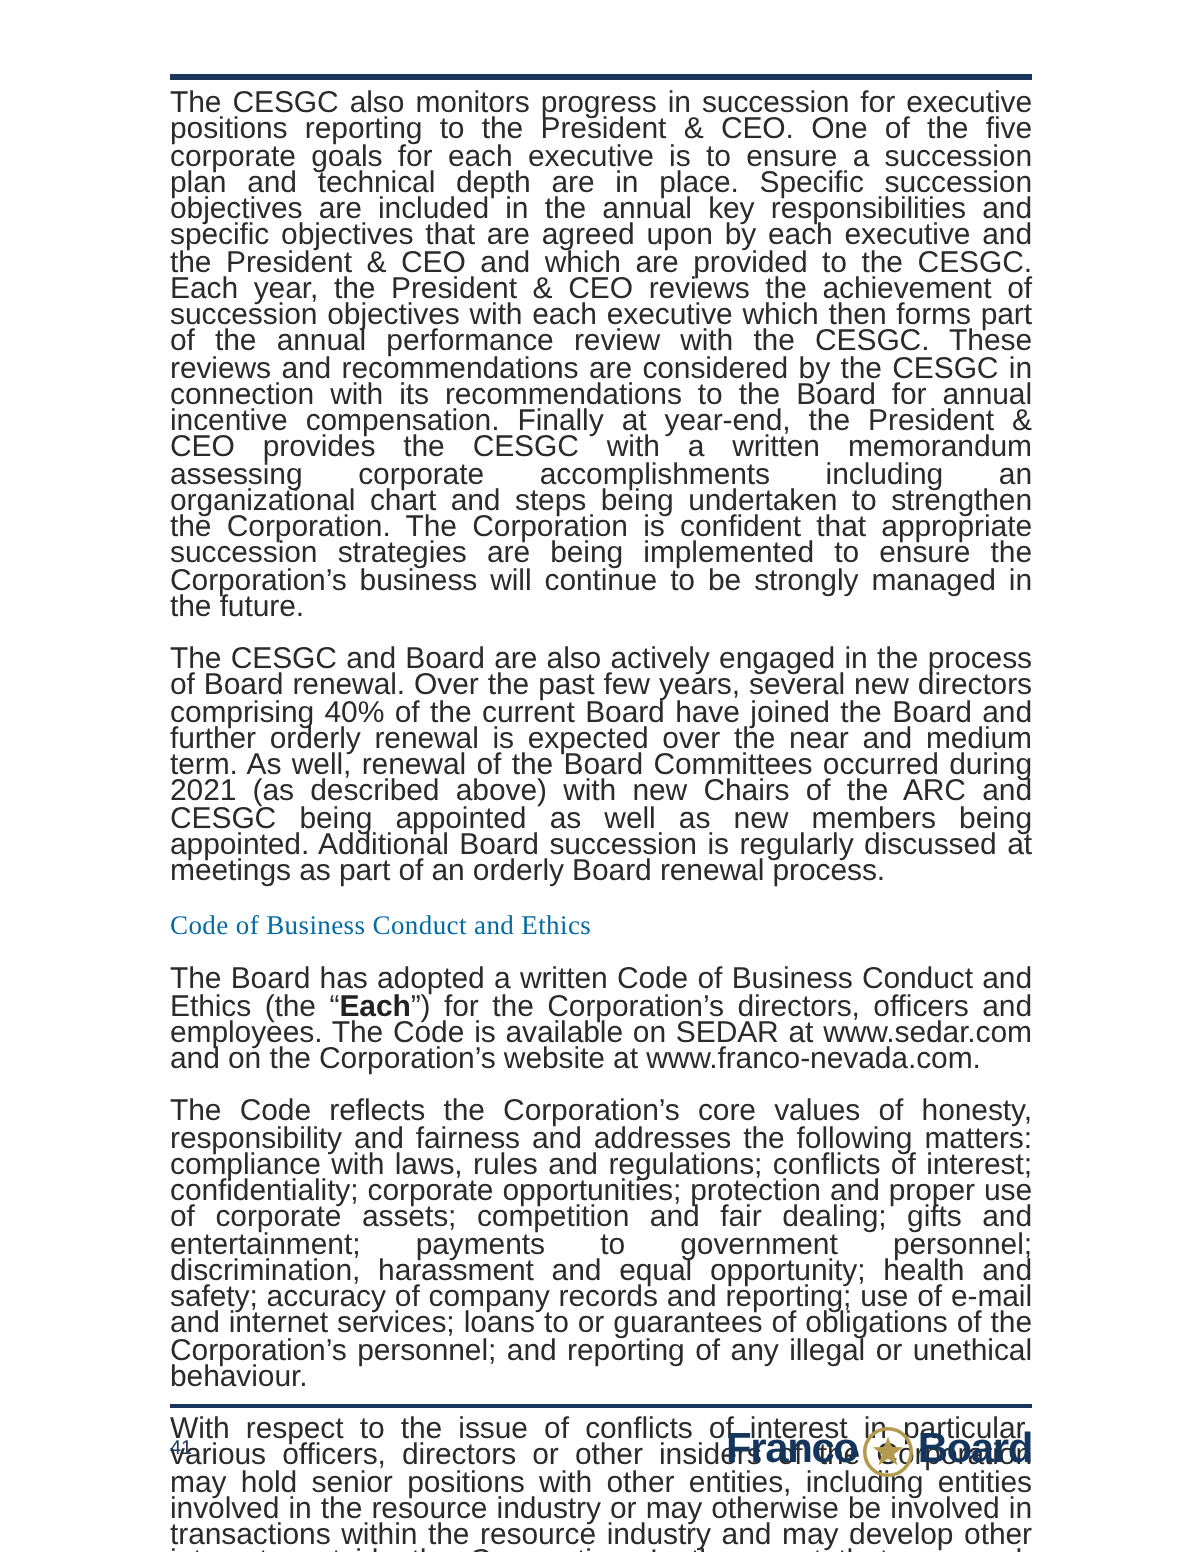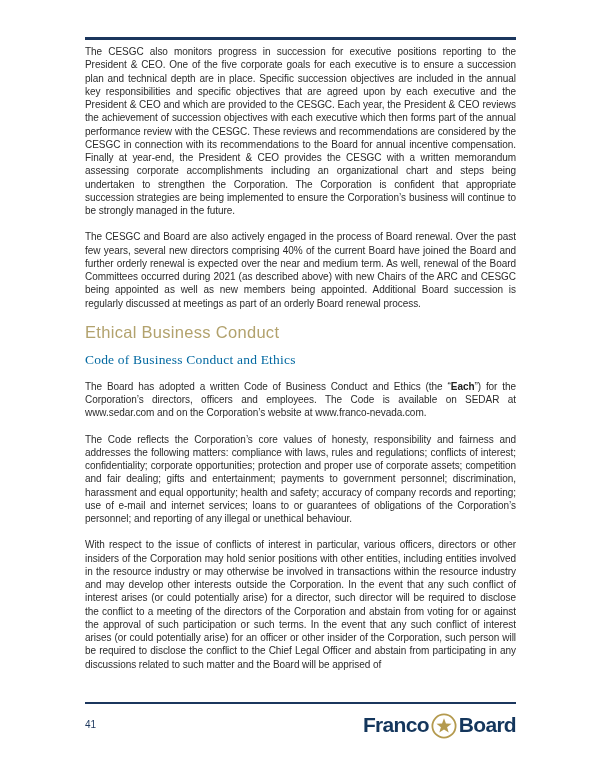--- a/index.html
+++ b/index.html
@@ -20,21 +20,21 @@
     left: 85px;
     top: 37px;
     width: 431px;
   }
   .top-rule {
     height: 3px;
     background: #1b365d;
     margin-bottom: 5px;
   }
   .body-para {
-    font-size: 10px;
+    font-size: 15px;
     line-height: 13.25px;
     letter-spacing: -0.05px;
     color: #2b2b2b;
     text-align: justify;
     margin: 0 0 13px 0;
   }
   .body-para b {
     color: #222222;
   }
   .section-heading {
@@ -94,21 +94,20 @@
 
 <div class="page">
   <div class="content">
 
     <div class="top-rule"></div>
 
     <p class="body-para">The CESGC also monitors progress in succession for executive positions reporting to the President &amp; CEO. One of the five corporate goals for each executive is to ensure a succession plan and technical depth are in place. Specific succession objectives are included in the annual key responsibilities and specific objectives that are agreed upon by each executive and the President &amp; CEO and which are provided to the CESGC. Each year, the President &amp; CEO reviews the achievement of succession objectives with each executive which then forms part of the annual performance review with the CESGC. These reviews and recommendations are considered by the CESGC in connection with its recommendations to the Board for annual incentive compensation. Finally at year-end, the President &amp; CEO provides the CESGC with a written memorandum assessing corporate accomplishments including an organizational chart and steps being undertaken to strengthen the Corporation. The Corporation is confident that appropriate succession strategies are being implemented to ensure the Corporation’s business will continue to be strongly managed in the future.</p>
 
     <p class="body-para">The CESGC and Board are also actively engaged in the process of Board renewal. Over the past few years, several new directors comprising 40% of the current Board have joined the Board and further orderly renewal is expected over the near and medium term. As well, renewal of the Board Committees occurred during 2021 (as described above) with new Chairs of the ARC and CESGC being appointed as well as new members being appointed. Additional Board succession is regularly discussed at meetings as part of an orderly Board renewal process.</p>
 
-    <h1 class="section-heading">Ethical Business Conduct</h1>
 
     <h2 class="section-subheading">Code of Business Conduct and Ethics</h2>
 
     <p class="body-para"><span>The Board has adopted a written Code of Business Conduct and Ethics (the “</span><b>Each</b><span>”) for the Corporation’s directors, officers and employees. The Code is available on SEDAR at www.sedar.com and on the Corporation’s website at www.franco-nevada.com.</span></p>
 
     <p class="body-para">The Code reflects the Corporation’s core values of honesty, responsibility and fairness and addresses the following matters: compliance with laws, rules and regulations; conflicts of interest; confidentiality; corporate opportunities; protection and proper use of corporate assets; competition and fair dealing; gifts and entertainment; payments to government personnel; discrimination, harassment and equal opportunity; health and safety; accuracy of company records and reporting; use of e-mail and internet services; loans to or guarantees of obligations of the Corporation’s personnel; and reporting of any illegal or unethical behaviour.</p>
 
     <p class="body-para">With respect to the issue of conflicts of interest in particular, various officers, directors or other insiders of the Corporation may hold senior positions with other entities, including entities involved in the resource industry or may otherwise be involved in transactions within the resource industry and may develop other interests outside the Corporation. In the event that any such conflict of interest arises (or could potentially arise) for a director, such director will be required to disclose the conflict to a meeting of the directors of the Corporation and abstain from voting for or against the approval of such participation or such terms. In the event that any such conflict of interest arises (or could potentially arise) for an officer or other insider of the Corporation, such person will be required to disclose the conflict to the Chief Legal Officer and abstain from participating in any discussions related to such matter and the Board will be apprised of</p>
 
   </div>

